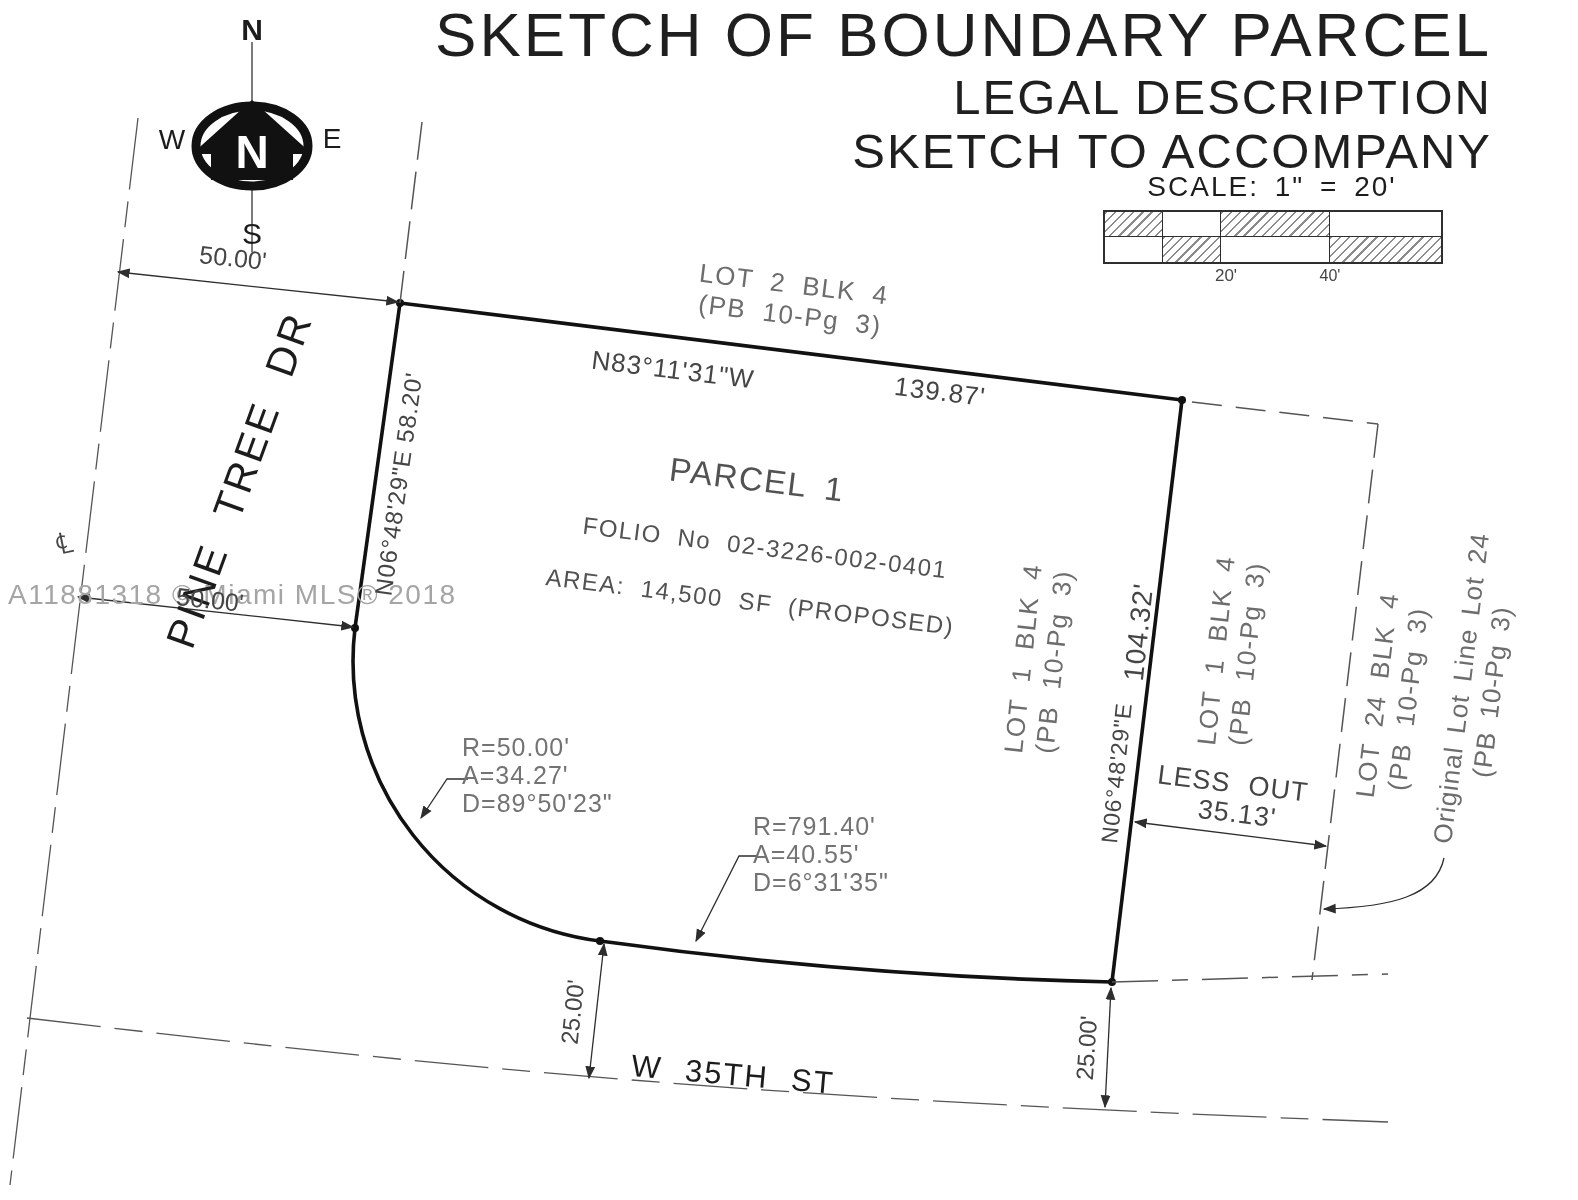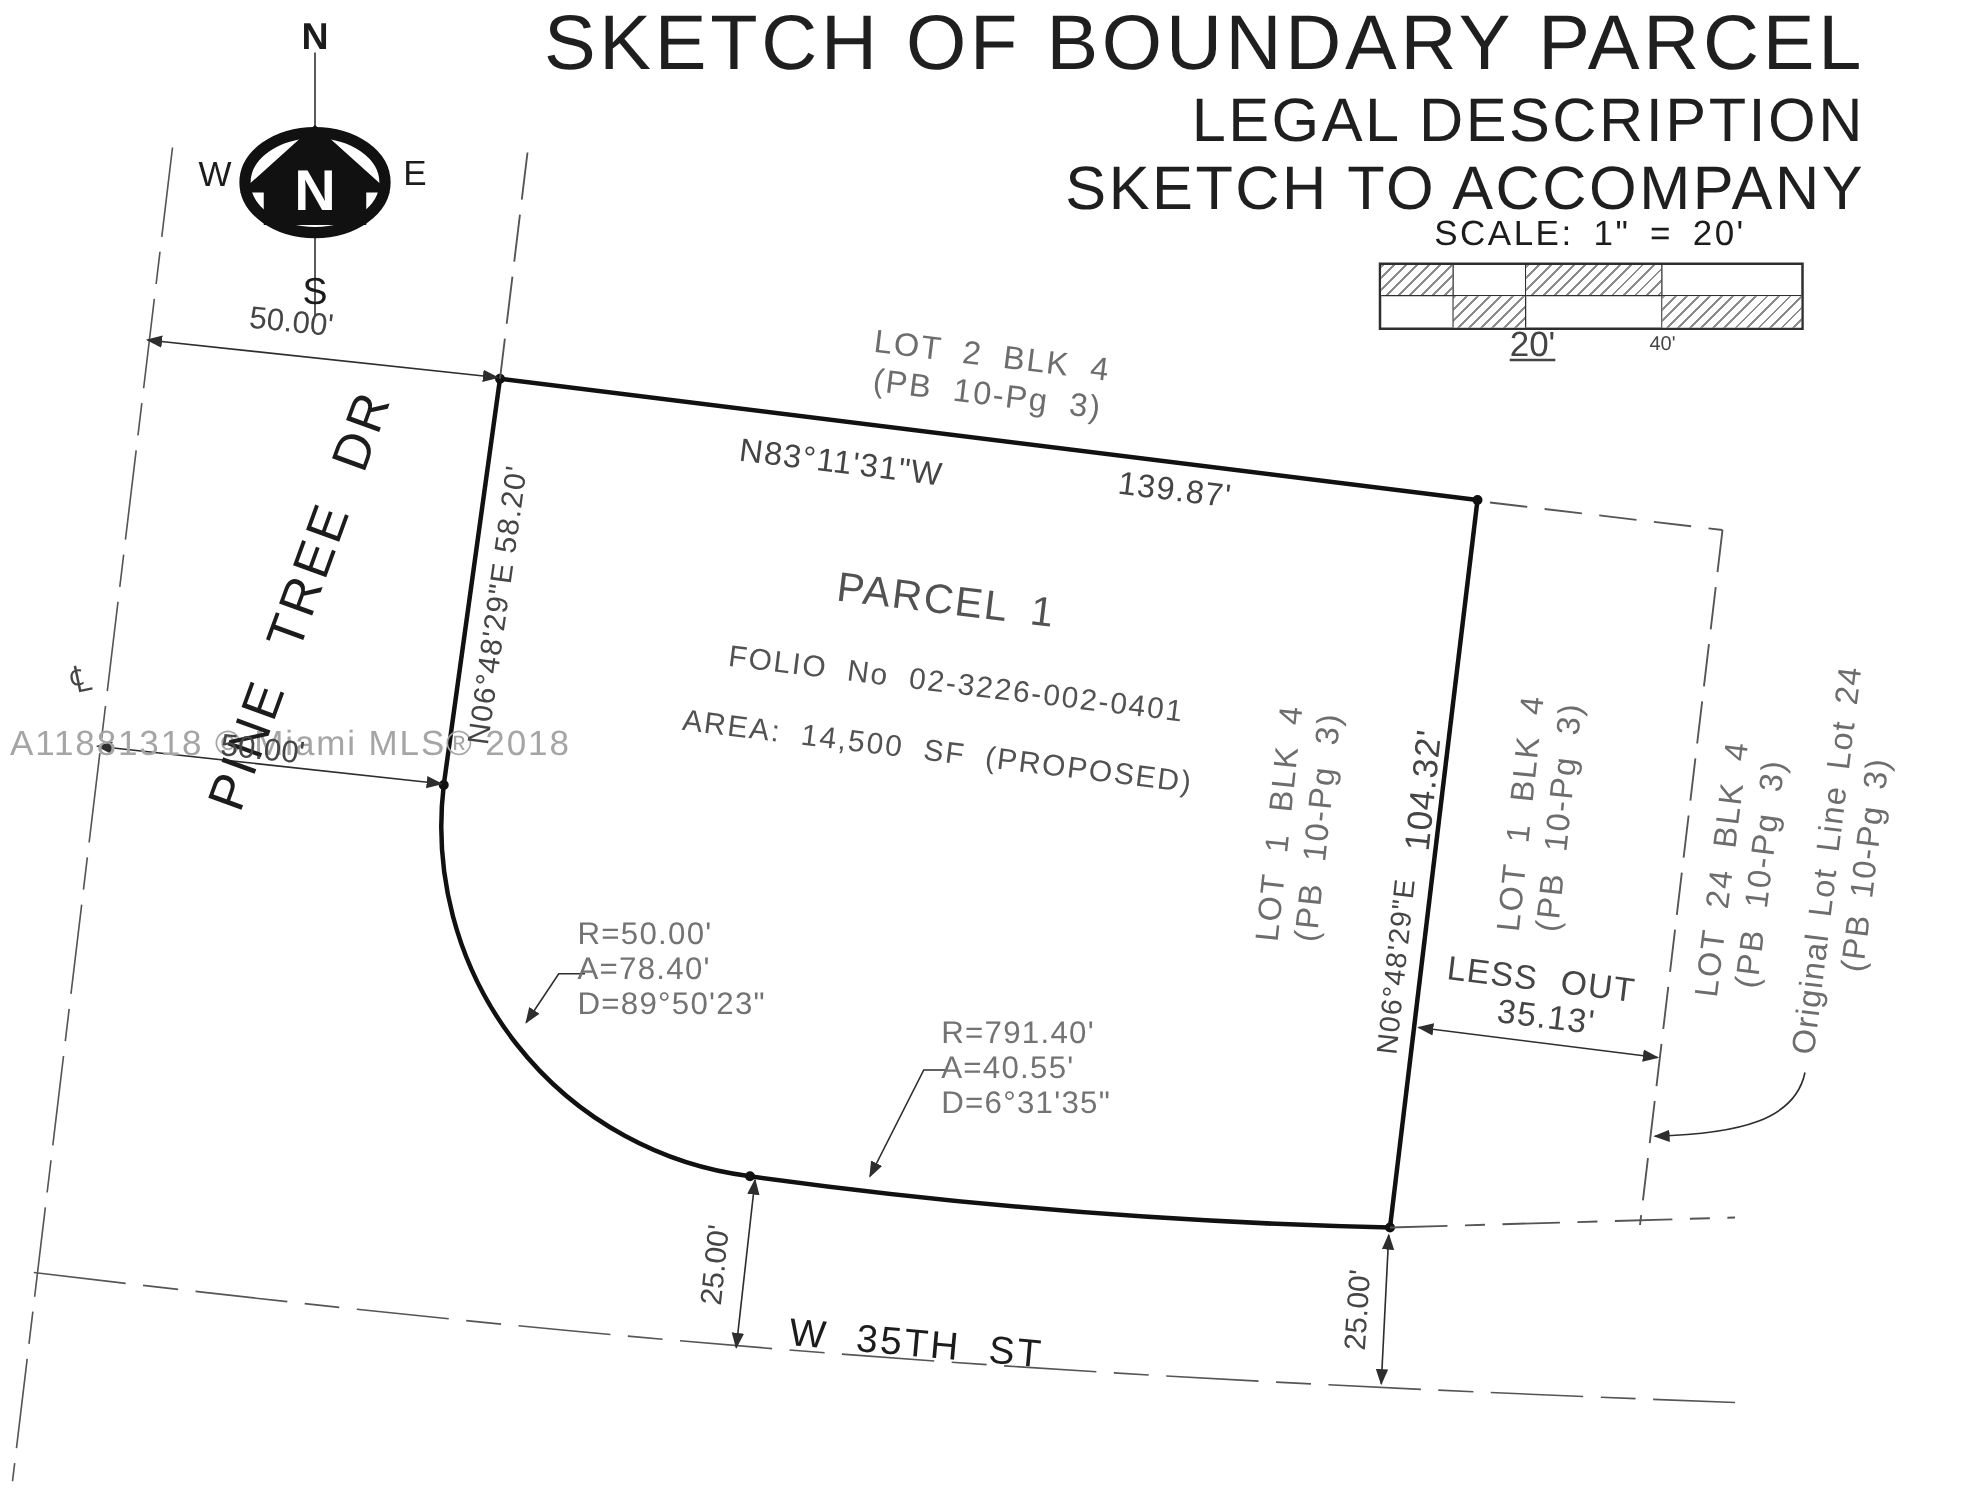--- a/index.html
+++ b/index.html
@@ -85,21 +85,21 @@
       <div class="cell w3 hatch"></div>
       <div class="cell w4"></div>
     </div>
     <div class="srow">
       <div class="cell w1"></div>
       <div class="cell w2 hatch"></div>
       <div class="cell w3"></div>
       <div class="cell w4 hatch"></div>
     </div>
   </div>
-  <div class="lbl c" style="left:1226px;top:276px;font-size:28px;text-decoration:underline;">20'</div>
+  <div class="lbl c" style="left:1226px;top:276px;font-size:17px;">20'</div>
   <div class="lbl c" style="left:1330px;top:276px;font-size:16px;">40'</div>
 
   <div class="lbl c dark" style="left:252px;top:30px;font-size:30px;font-weight:bold;">N</div>
   <div class="lbl c dark" style="left:172px;top:140px;font-size:28px;">W</div>
   <div class="lbl c dark" style="left:332px;top:139px;font-size:28px;">E</div>
   <div class="lbl c dark" style="left:252px;top:234px;font-size:30px;">S</div>
   <div class="lbl c" style="left:252px;top:152px;font-size:46px;font-weight:bold;color:#fff;">N</div>
 
   <div class="wm">A11881318 © Miami MLS® 2018</div>
 
@@ -133,21 +133,21 @@
   </div>
 
   <div class="lbl c" style="left:673px;top:370px;font-size:26px;letter-spacing:1px;transform:translate(-50%,-50%) rotate(7deg);">N83°11'31"W</div>
   <div class="lbl c" style="left:940px;top:392px;font-size:26px;letter-spacing:1px;transform:translate(-50%,-50%) rotate(7deg);">139.87'</div>
   <div class="lbl c" style="left:399px;top:484px;font-size:24px;letter-spacing:1px;transform:translate(-50%,-50%) rotate(-82deg);">N06°48'29"E 58.20'</div>
   <div class="lbl c" style="left:1139px;top:632px;font-size:28px;letter-spacing:1px;transform:translate(-50%,-50%) rotate(-84deg);">104.32'</div>
   <div class="lbl c" style="left:1117px;top:773px;font-size:23px;letter-spacing:1px;transform:translate(-50%,-50%) rotate(-84deg);">N06°48'29"E</div>
 
   <div class="curveblk" style="left:462px;top:733px;">
     <div>R=50.00'</div>
-    <div>A=78.40'</div>
+    <div>A=34.27'</div>
     <div>D=89°50'23"</div>
   </div>
   <div class="curveblk" style="left:753px;top:812px;">
     <div>R=791.40'</div>
     <div>A=40.55'</div>
     <div>D=6°31'35"</div>
   </div>
 
   <div class="lbl c" style="left:233px;top:258px;font-size:25px;transform:translate(-50%,-50%) rotate(6deg);">50.00'</div>
   <div class="lbl c" style="left:210px;top:600px;font-size:25px;transform:translate(-50%,-50%) rotate(6deg);">50.00'</div>

